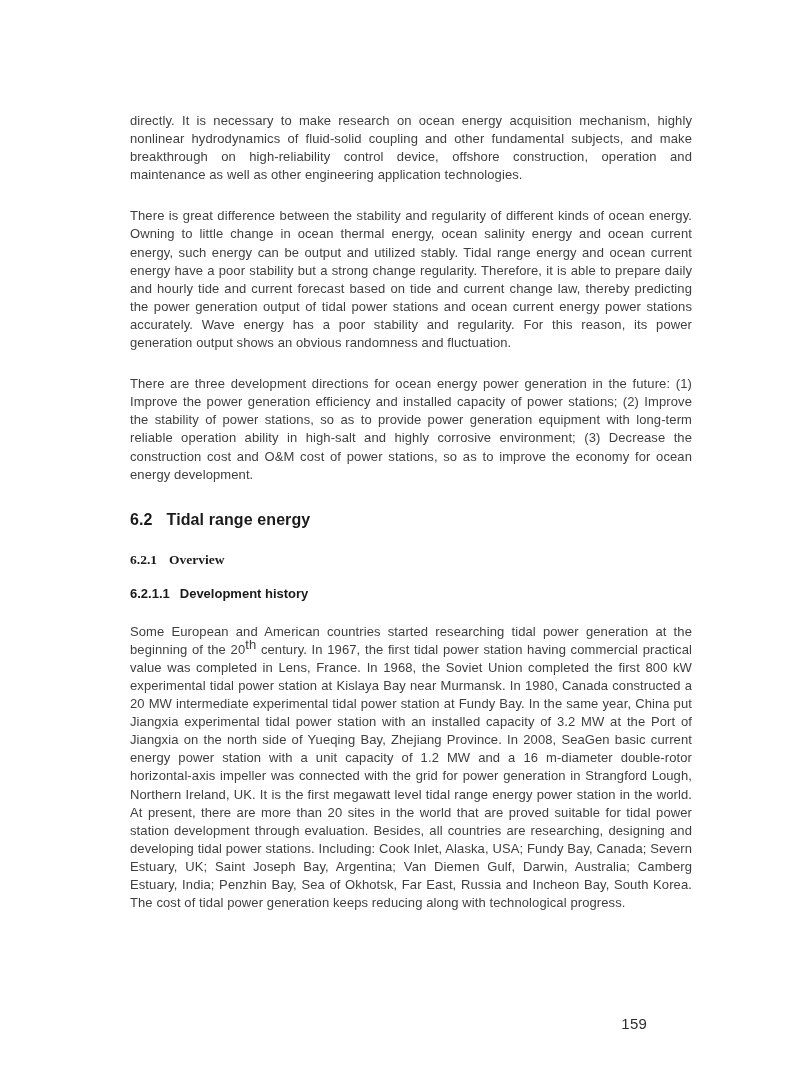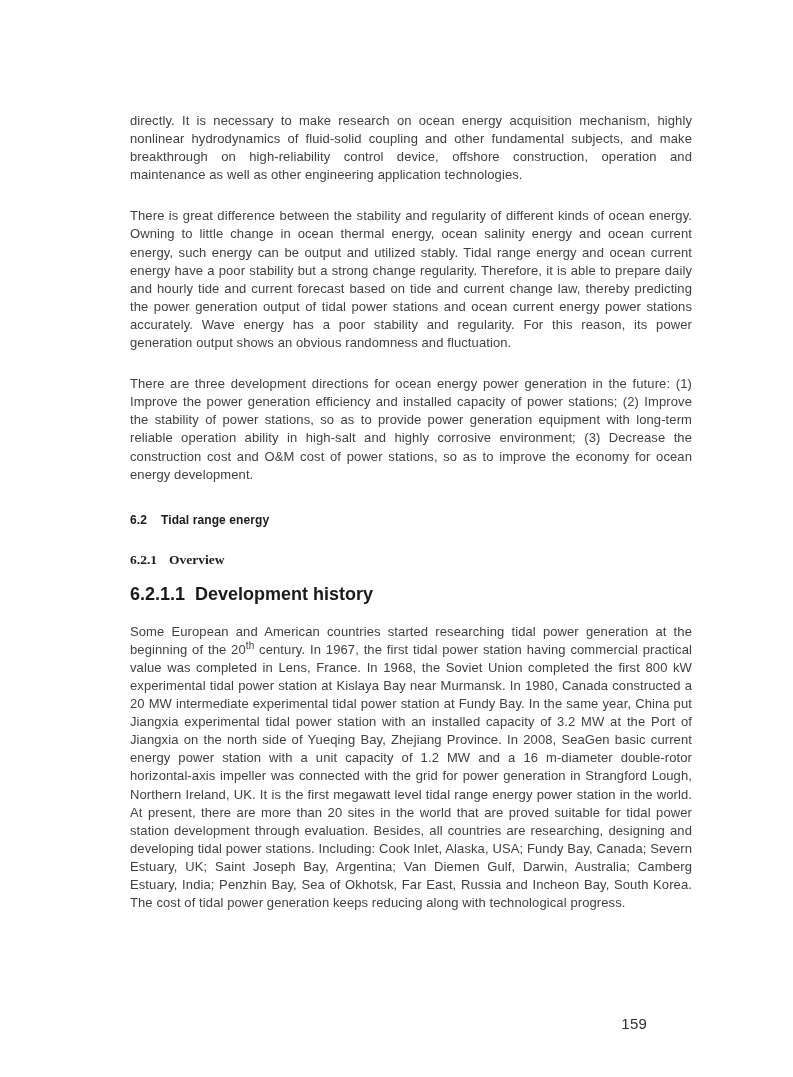--- a/index.html
+++ b/index.html
@@ -30,43 +30,43 @@
   }
   p.body-text {
     margin: 0 0 23px 0;
     font-size: 13px;
     line-height: 18.1px;
     color: #3f3f3f;
     text-align: justify;
     letter-spacing: 0.1px;
   }
   p.body-text sup {
-    font-size: 10px;
+    font-size: 13px;
     line-height: 0;
     vertical-align: super;
   }
   h2.sec {
     margin: 26px 0 21px 0;
-    font-size: 12px;
+    font-size: 16px;
     line-height: 20px;
     font-weight: bold;
     color: #1a1a1a;
     letter-spacing: 0.1px;
   }
   h3.subsec {
     margin: 0 0 18px 0;
     font-size: 13.5px;
     line-height: 17px;
     font-weight: bold;
     color: #1a1a1a;
     font-family: Liberation Serif, serif;
   }
   h4.subsubsec {
     margin: 0 0 21px 0;
-    font-size: 18px;
+    font-size: 13px;
     line-height: 16px;
     font-weight: bold;
     color: #1a1a1a;
   }
   .sec-num { margin-right: 14px; }
   .subsec-num { margin-right: 12px; }
   .subsubsec-num { margin-right: 10px; }
   .page-number {
     position: absolute;
     right: 37px;

